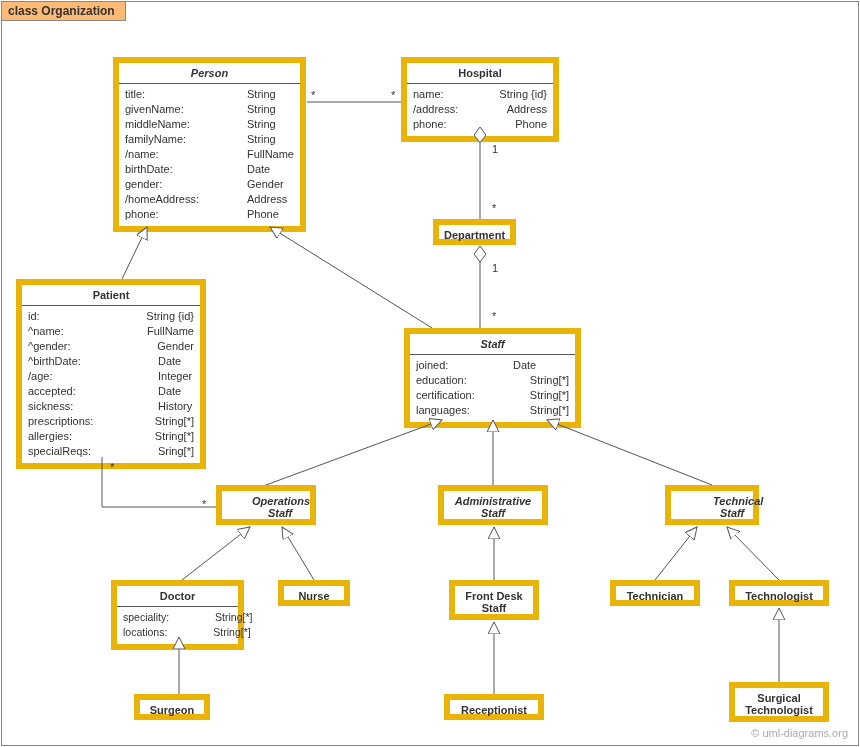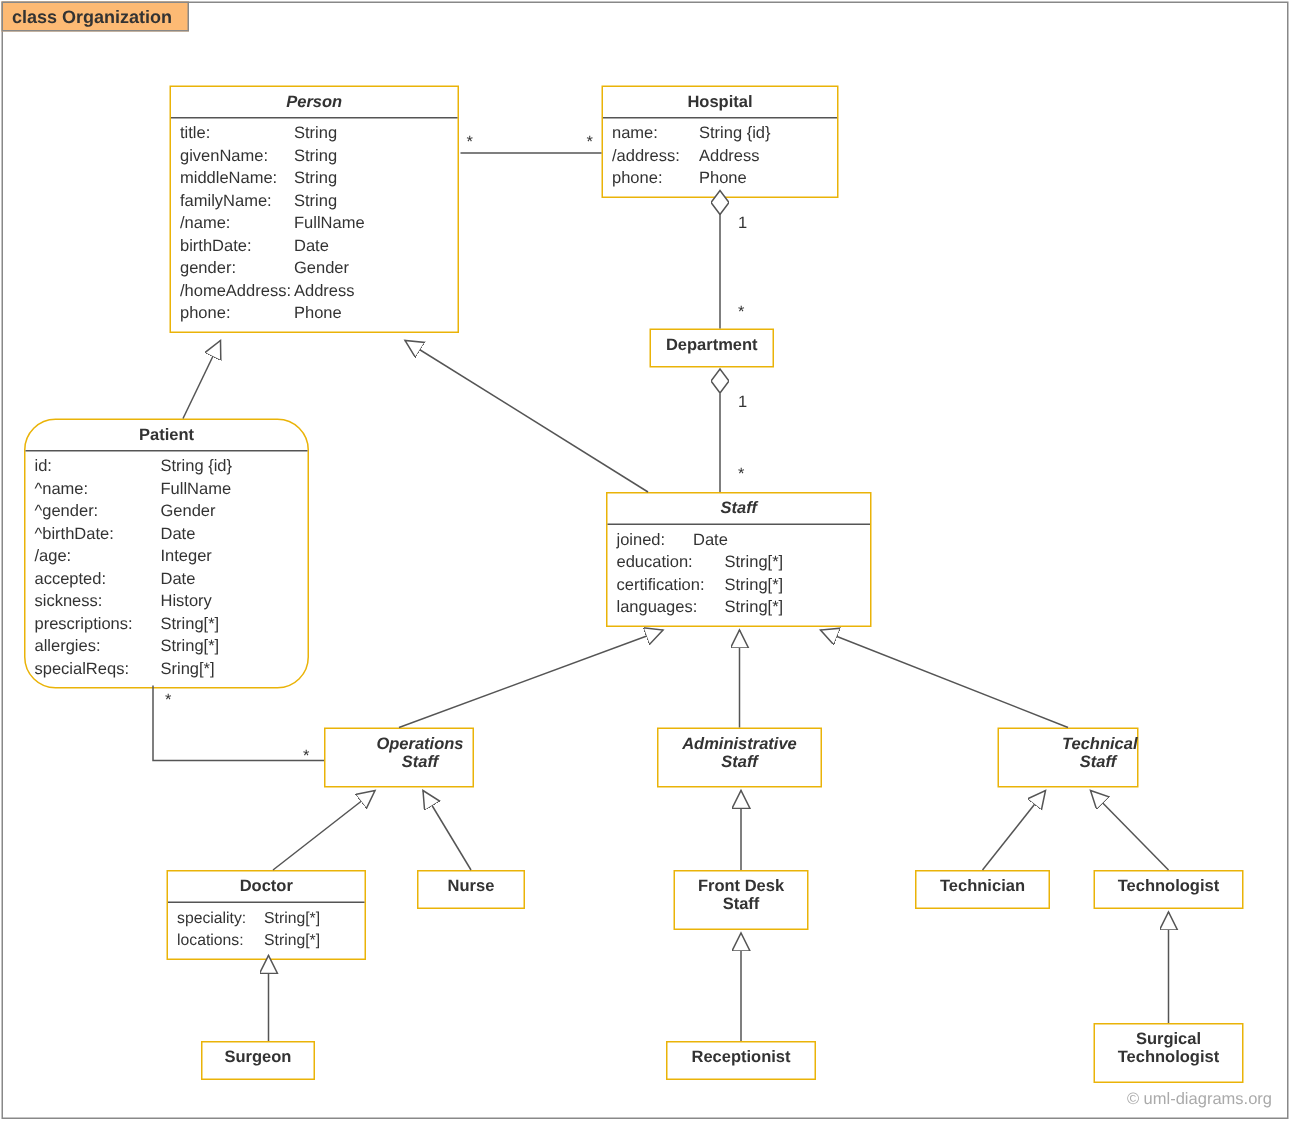--- a/index.html
+++ b/index.html
@@ -30,38 +30,39 @@
   .frame-tab::after {
     content: "";
     position: absolute;
     right: -6px;
     top: 0;
     width: 0; height: 0;
     border-top: 0 solid transparent;
   }
   .class-box {
     position: absolute;
-    border: 1px solid #eab308;
+    border: 6px solid #eab308;
     background: #fff;
     box-sizing: border-box;
   }
   .class-title {
     text-align: center;
     font-weight: bold;
     font-style: italic;
     padding: 4px 2px;
     border-bottom: 1px solid #555;
   }
   .class-title.plain { font-style: normal; }
   .class-attrs {
     padding: 3px 6px 4px 6px;
   }
   .attr-row {
     display: flex;
     line-height: 15px;
+    gap: 46px;
   }
   .attr-name {
     width: 76px;
     white-space: nowrap;
   }
   .attr-type {
     white-space: nowrap;
   }
   .watermark {
     position: absolute;
@@ -145,21 +146,21 @@
           <span class="attr-name" style="width:58px">phone:</span>
           <span class="attr-type">Phone</span>
         </div>
     </div>
   </div>
 
   <div class="class-box" style="left:431px; top:217px; width:83px; height:26px;">
     <div class="class-title plain" style="border-bottom:none">Department</div>
   </div>
 
-  <div class="class-box" style="left:14px; top:277px; width:190px;border-radius:21px;">
+  <div class="class-box" style="left:14px; top:277px; width:190px;">
     <div class="class-title plain">Patient</div>
     <div class="class-attrs">
       <div class="attr-row">
           <span class="attr-name" style="width:84px">id:</span>
           <span class="attr-type">String {id}</span>
         </div>
       <div class="attr-row">
           <span class="attr-name" style="width:84px">^name:</span>
           <span class="attr-type">FullName</span>
         </div>

